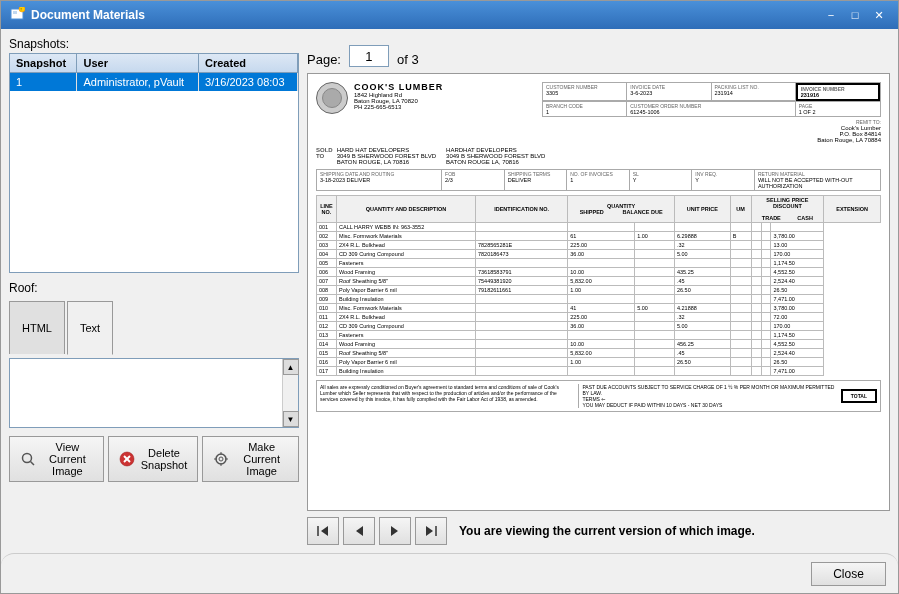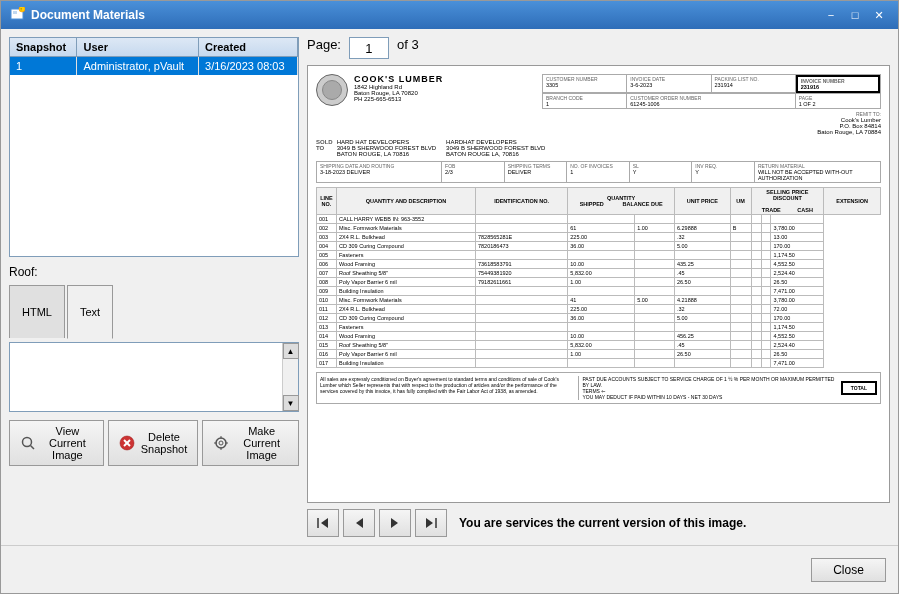--- a/index.html
+++ b/index.html
@@ -194,24 +194,25 @@
       flex-shrink: 0;
     }
     .right-panel {
       flex: 1;
       display: flex;
       flex-direction: column;
       gap: 6px;
     }
     .page-nav-bar {
       display: flex;
-      align-items: flex-start;
+      align-items: flex-end;
       gap: 8px;
       font-size: 13px;
       font-weight: 500;
+      margin-top: 8px;
     }
     .page-input {
       width: 40px;
       height: 22px;
       text-align: center;
       border: 1px solid #7f9db9;
       font-size: 13px;
     }
     .document-preview {
       flex: 1;
@@ -232,28 +233,29 @@
       font-size: 14px;
       color: #333;
     }
     .status-text {
       font-size: 12px;
       font-weight: bold;
       color: #000;
       margin-left: 8px;
     }
     .bottom-bar {
-      height: 48px;
+      height: 40px;
       background: #f0f0f0;
       border-top: 1px solid #ccc;
       display: flex;
       align-items: center;
       justify-content: flex-end;
       padding: 0 12px;
       flex-shrink: 0;
+      border-radius: 13px;
     }
     .close-dialog-btn {
       width: 75px;
       height: 24px;
       background: linear-gradient(to bottom, #f5f5f5, #e0e0e0);
       border: 1px solid #999;
       cursor: pointer;
       font-size: 12px;
     }
 
@@ -299,20 +301,21 @@
       <button class="title-bar-btn">−</button>
       <button class="title-bar-btn">□</button>
       <button class="title-bar-btn close-btn">✕</button>
     </div>
   </div>
 
   <div class="content-area">
 
     <div class="left-panel">
       <div>
+        <div class="section-label">Snapshots:</div>
         <div class="snapshot-table" style="height: 220px;">
           <table>
             <thead>
               <tr>
                 <th>Snapshot</th>
                 <th>User</th>
                 <th>Created</th>
               </tr>
             </thead>
             <tbody id="snapshot-rows">
@@ -753,21 +756,21 @@
           <svg width="14" height="14" viewBox="0 0 14 14">
               <polygon points="3,2 10,7 3,12" fill="#333"></polygon>
             </svg>
         </button>
         <button class="nav-btn">
           <svg width="14" height="14" viewBox="0 0 14 14">
               <line x1="12" y1="2" x2="12" y2="12" stroke="#333" stroke-width="1.5"></line>
               <polygon points="2,2 9,7 2,12" fill="#333"></polygon>
             </svg>
         </button>
-        <span class="status-text">You are services the current version of this image.</span>
+        <span class="status-text">You are viewing the current version of which image.</span>
       </div>
     </div>
   </div>
 
   <div class="bottom-bar">
     <button class="close-dialog-btn">Close</button>
   </div>
 </div>
 
 </body></html>

